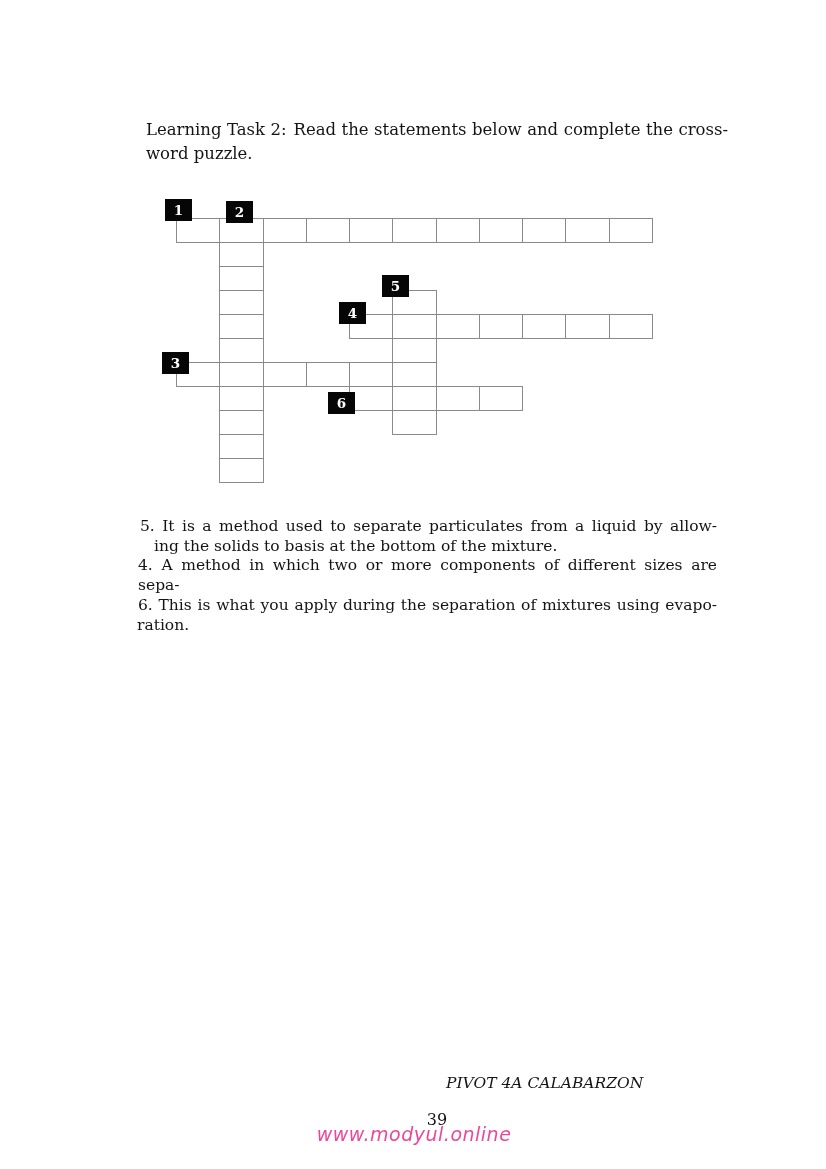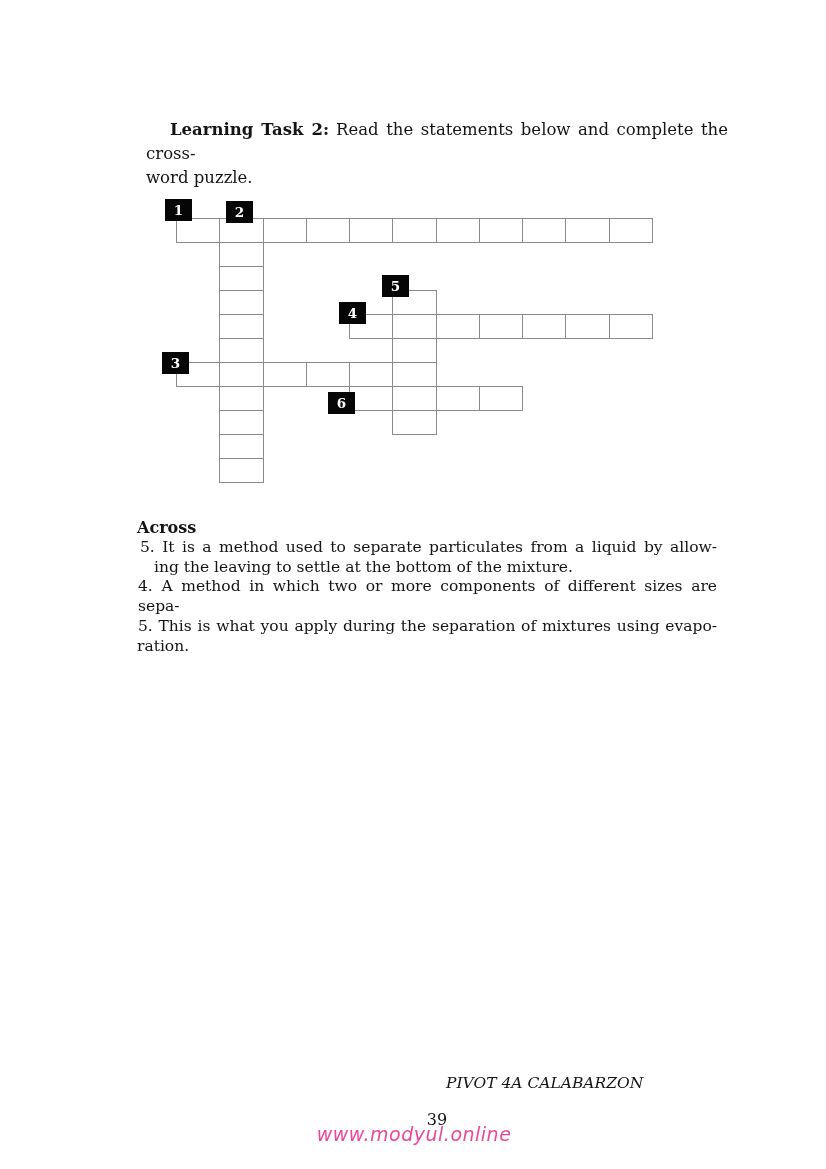--- a/index.html
+++ b/index.html
@@ -5,21 +5,21 @@
   html,body{margin:0;padding:0;background:#ffffff;}
   .page{
     position:relative;width:826px;height:1169px;background:#ffffff;
     font-family:"DejaVu Serif","Liberation Serif",serif;color:#141414;
     overflow:hidden;
   }
   
   .title{position:absolute;left:146px;top:118px;width:582px;font-size:16.5px;line-height:24px;}
   .tline{white-space:normal;}
   .fill{text-align:justify;text-align-last:justify;}
-  .b{font-weight:bold;margin-left:24px;}
+  .b{font-weight:normal;}
   .gap{margin-left:7px;}
   
   .crossword{position:absolute;left:0;top:0;width:826px;height:500px;}
   .cell{position:absolute;box-sizing:border-box;background:#ffffff;z-index:1;}
   .numsq{
     position:absolute;width:27px;height:22px;z-index:3;
     display:flex;align-items:center;justify-content:center;
     color:#ffffff;font-size:13.5px;font-weight:bold;
     font-family:"DejaVu Serif","Liberation Serif",serif;
   }
@@ -100,26 +100,25 @@
       <div class="cell" style="left: 479px; top: 386px; width: 44px; height: 25px; border: 1px solid rgb(138, 138, 138);"></div>
       <div class="numsq" style="left: 165px; top: 199px; background: rgb(6, 6, 6); color: rgb(255, 255, 255);">1</div>
       <div class="numsq" style="left: 226px; top: 201px; background: rgb(6, 6, 6); color: rgb(255, 255, 255);">2</div>
       <div class="numsq" style="left: 162px; top: 352px; background: rgb(6, 6, 6); color: rgb(255, 255, 255);">3</div>
       <div class="numsq" style="left: 339px; top: 302px; background: rgb(6, 6, 6); color: rgb(255, 255, 255);">4</div>
       <div class="numsq" style="left: 382px; top: 275px; background: rgb(6, 6, 6); color: rgb(255, 255, 255);">5</div>
       <div class="numsq" style="left: 328px; top: 392px; background: rgb(6, 6, 6); color: rgb(255, 255, 255);">6</div>
     </div>
 
   <div class="clues across-block">
-    <div class="heading">Across</div>
     <div class="lines">
         <div class="clue-line fill" style="padding-left: 3px;">5. It is a method used to separate particulates from a liquid by allow-</div>
-        <div class="clue-line" style="padding-left: 17px;">ing the leaving to settle at the bottom of the mixture.</div>
+        <div class="clue-line" style="padding-left: 17px;">ing the solids to basis at the bottom of the mixture.</div>
         <div class="clue-line fill" style="padding-left: 1px;">4. A method in which two or more components of different sizes are sepa-</div>
-        <div class="clue-line fill" style="padding-left: 1px;">5. This is what you apply during the separation of mixtures using evapo-</div>
+        <div class="clue-line fill" style="padding-left: 1px;">6. This is what you apply during the separation of mixtures using evapo-</div>
         <div class="clue-line" style="padding-left: 0px;">ration.</div>
       </div>
   </div>
 
 
   <div class="pivot">PIVOT 4A CALABARZON</div>
   <div class="pagenum">39</div>
   <div class="watermark">www.modyul.online</div>
 
 </div>

